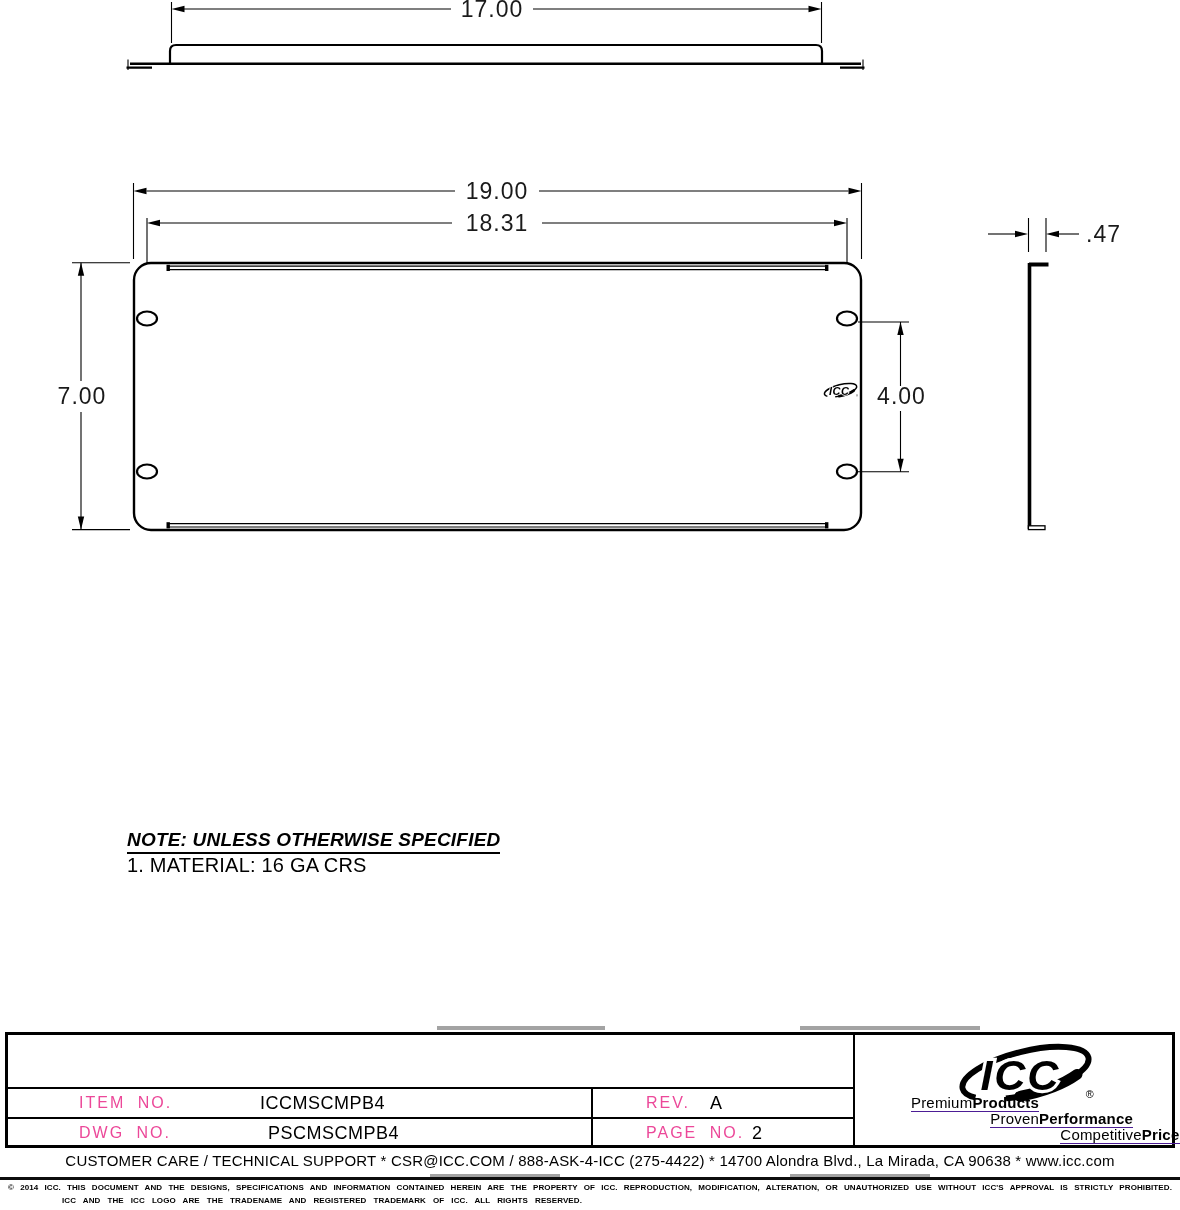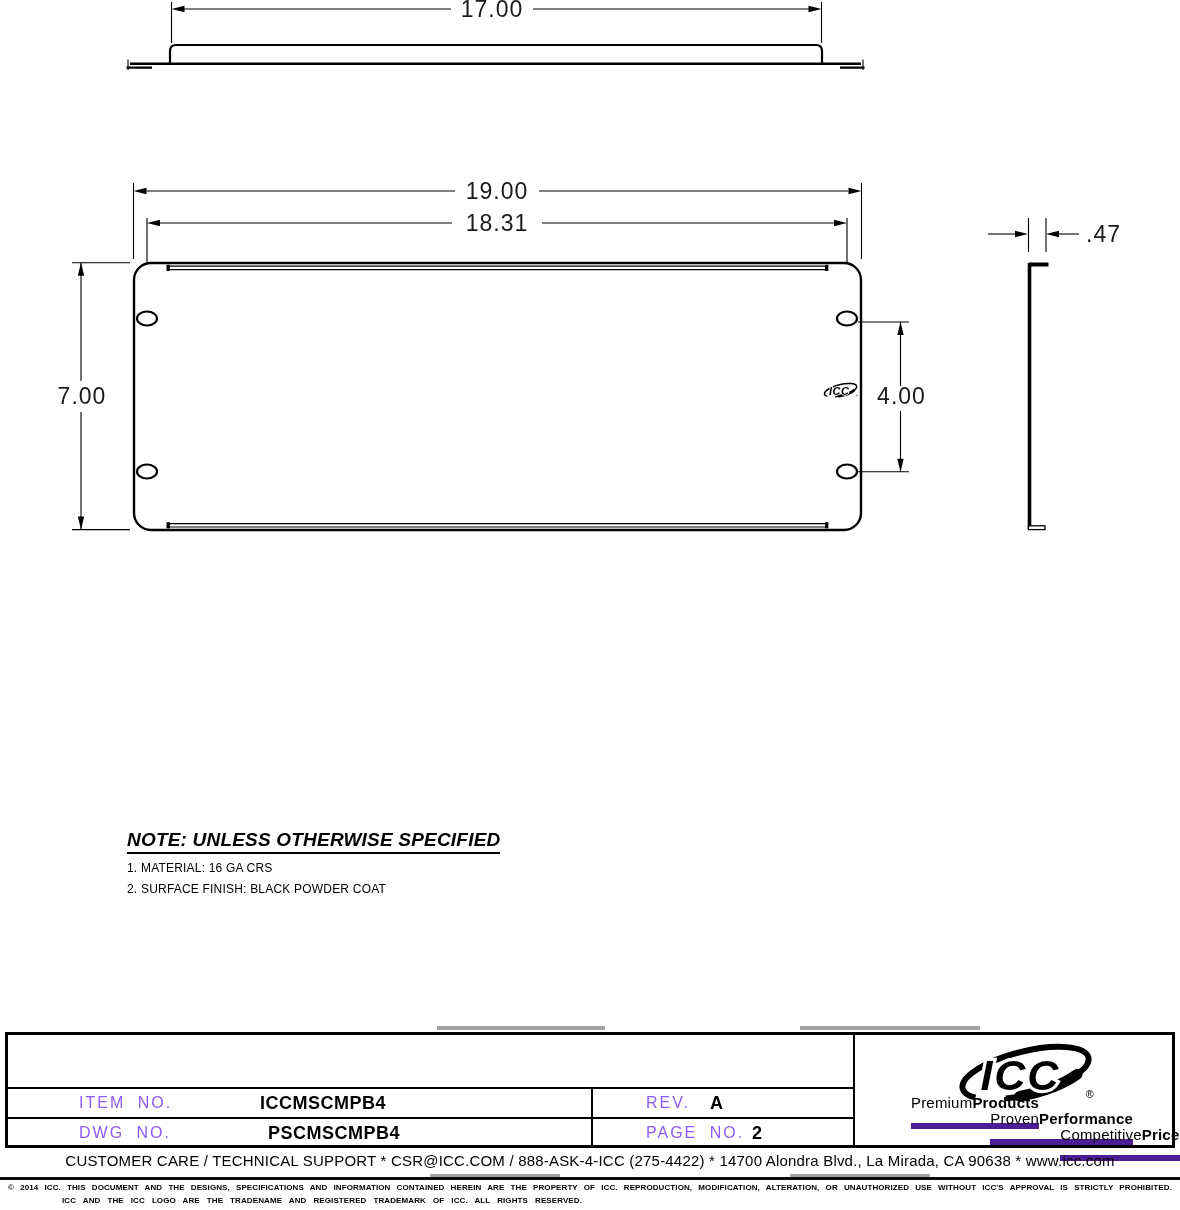--- a/index.html
+++ b/index.html
@@ -6,32 +6,32 @@
   body{
     width:1180px;height:1210px;position:relative;background:#fff;overflow:hidden;
     font-family:"Liberation Sans",sans-serif;color:#000;
   }
   svg text{font-family:"Liberation Sans",sans-serif;}
   .dim-text{font-size:23px;fill:#1a1a1a;letter-spacing:1px;}
   
   .notes{position:absolute;left:127px;top:829px;}
   .notes-heading{font-size:19px;font-weight:bold;font-style:italic;letter-spacing:.2px;
     display:inline-block;border-bottom:2.2px solid #000;padding-bottom:1px;}
-  .note-line{font-size:12px;margin-top:7px;letter-spacing:.2px;}
+  .note-line{font-size:20px;letter-spacing:.2px;}
   
   .tb{position:absolute;left:5px;top:1032px;width:1170px;height:116px;border:3px solid #000;box-sizing:border-box;}
   .tb-line{position:absolute;background:#000;}
   .tb-title{position:absolute;left:0;top:0;width:845px;height:52px;display:flex;align-items:center;justify-content:center;
     font-size:30px;font-weight:bold;letter-spacing:1px;white-space:nowrap;}
-  .tb-label{position:absolute;font-size:16px;color:#8b5cf6;letter-spacing:2px;word-spacing:6px;white-space:nowrap;}
-  .tb-value{position:absolute;font-size:18px;font-weight:bold;letter-spacing:.5px;white-space:nowrap;}
+  .tb-label{position:absolute;font-size:16px;color:#ec4899;letter-spacing:2px;word-spacing:6px;white-space:nowrap;}
+  .tb-value{position:absolute;font-size:18px;font-weight:normal;letter-spacing:.5px;white-space:nowrap;}
   .row1{top:53px;height:30px;line-height:30px;}
   .row2{top:83px;height:30px;line-height:30px;}
   .logo-cell{position:absolute;left:847px;top:0;width:317px;height:110px;}
-  .tagline{position:absolute;font-size:15px;border-bottom:6px solid #4c1d95;padding-bottom:12px;white-space:nowrap;letter-spacing:.2px;}
+  .tagline{position:absolute;font-size:15px;border-bottom:1px solid #4c1d95;padding-bottom:0px;white-space:nowrap;letter-spacing:.2px;}
   .tagline .bold{font-weight:bold;}
   
   .support-line{position:absolute;left:0;top:1152px;width:1180px;text-align:center;font-size:15px;letter-spacing:.2px;white-space:nowrap;}
   .rule{position:absolute;left:0;top:1177px;width:1180px;height:3px;background:#0d0d0d;}
   .smudge{position:absolute;background:#a3a3a3;}
   .copy1{position:absolute;left:8px;top:1183px;width:1164px;font-size:8px;font-weight:bold;
     text-align:justify;text-align-last:justify;letter-spacing:.1px;}
   .copy2{position:absolute;left:62px;top:1196px;width:520px;font-size:8px;font-weight:bold;
     text-align:justify;text-align-last:justify;letter-spacing:.1px;}
 </style>
@@ -114,21 +114,20 @@
     <text x="1086" y="242" text-anchor="start" class="dim-text">.47</text>
     <path d="M1029.5 263 V529" stroke="#000" stroke-width="3.6"></path>
     <path d="M1029 264.5 H1048.5" stroke="#000" stroke-width="4"></path>
     <rect x="1028.4" y="525.8" width="16.6" height="3.8" fill="#fff" stroke="#000" stroke-width="1.3"></rect>
   </g>
 </svg>
 
 <div class="notes">
   <div class="notes-heading">NOTE: UNLESS OTHERWISE SPECIFIED</div>
   <div class="note-line">1. MATERIAL: 16 GA CRS</div>
-  <div class="note-line">2. SURFACE FINISH: BLACK POWDER COAT</div>
 </div>
 
 <div class="smudge" style="left:437px;top:1026px;width:168px;height:4px;"></div>
 <div class="smudge" style="left:800px;top:1026px;width:180px;height:4px;"></div>
 
 <div class="tb">
 
   <div class="tb-line" style="left:0;top:52px;width:845px;height:2px;"></div>
   <div class="tb-line" style="left:0;top:82px;width:845px;height:2px;"></div>
   <div class="tb-line" style="left:845px;top:0;width:2px;height:110px;"></div>

